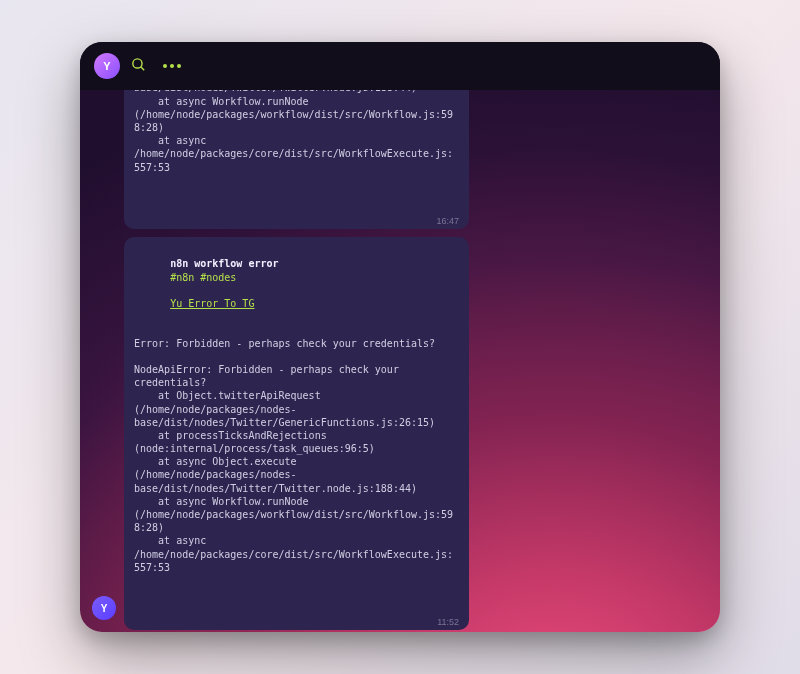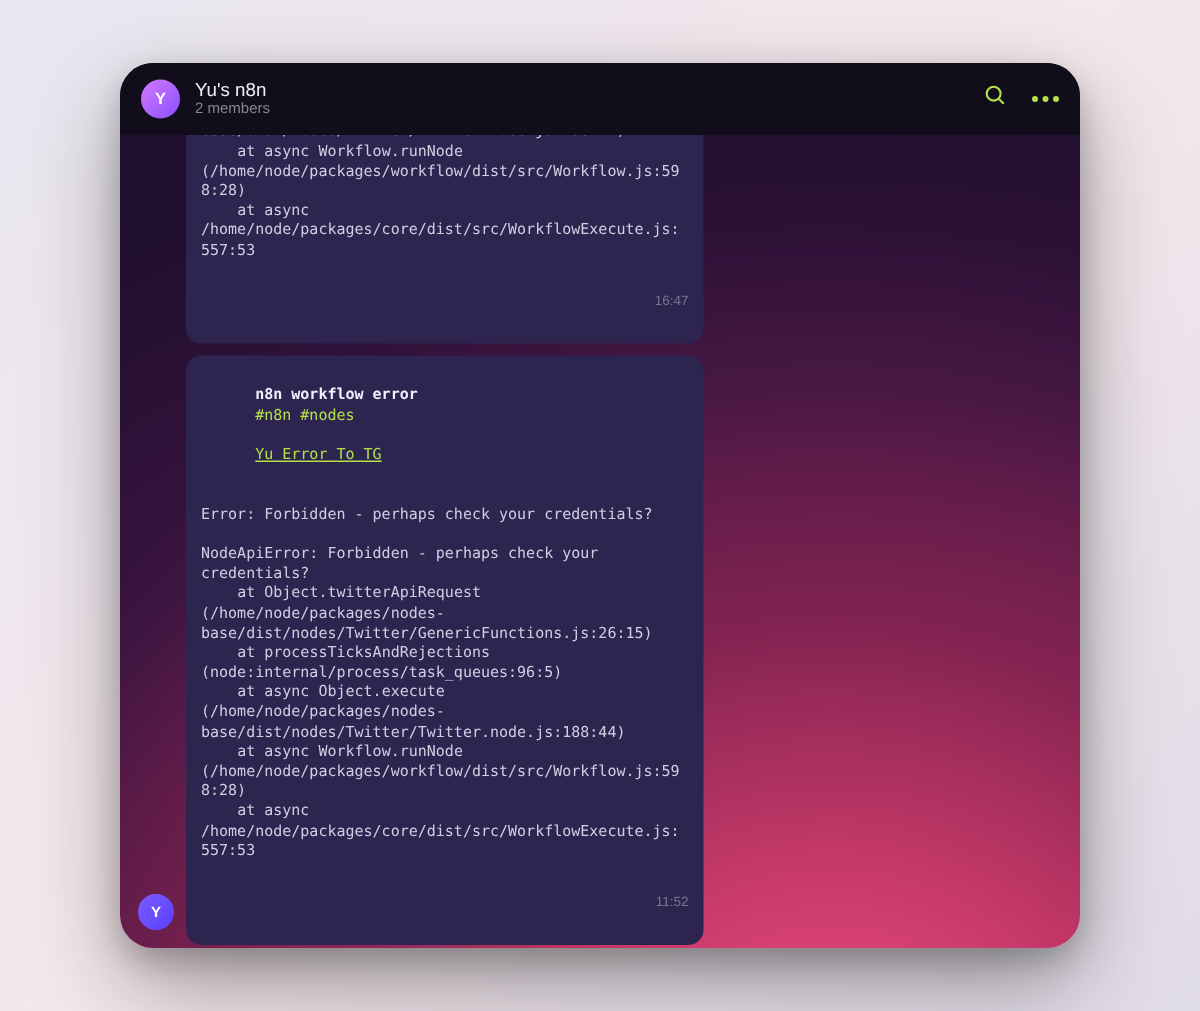--- a/index.html
+++ b/index.html
@@ -76,21 +76,21 @@
     white-space: pre-wrap;
     word-break: break-word;
   }
   .msg:first-child { margin-top: -50px; }
   .msg-title { color: #f2f0ff; font-weight: 700; }
   .msg-tags { color: #b4e04a; font-weight: 500; }
   .msg-link { color: #b4e04a; text-decoration: underline; }
   .msg-time {
     position: absolute;
     right: 10px;
-    bottom: 22px;
+    bottom: 1px;
     color: #7b7494;
     font-size: 9px;
     font-family: -apple-system, sans-serif;
   }
   .avatar-msg {
     position: absolute;
     left: 12px;
     bottom: 12px;
     width: 24px;
     height: 24px;
@@ -106,24 +106,20 @@
   .trace-line { display: block; }
 </style>
 </head>
 <body>
 
 <div class="window">
 
   <div class="header">
     <div class="avatar-header">
       <span>Y</span>
-    </div>
-    <div class="header-text">
-      <span class="header-title">Yu's n8n</span>
-      <span class="header-sub">2 members</span>
     </div>
     <div class="header-actions">
       <span class="icon-search">
         <svg viewBox="0 0 24 24">
             <circle cx="10.5" cy="10.5" r="6.5"></circle>
             <line x1="20" y1="20" x2="15.2" y2="15.2"></line>
           </svg>
       </span>
       <span class="icon-more">
         <span></span>

